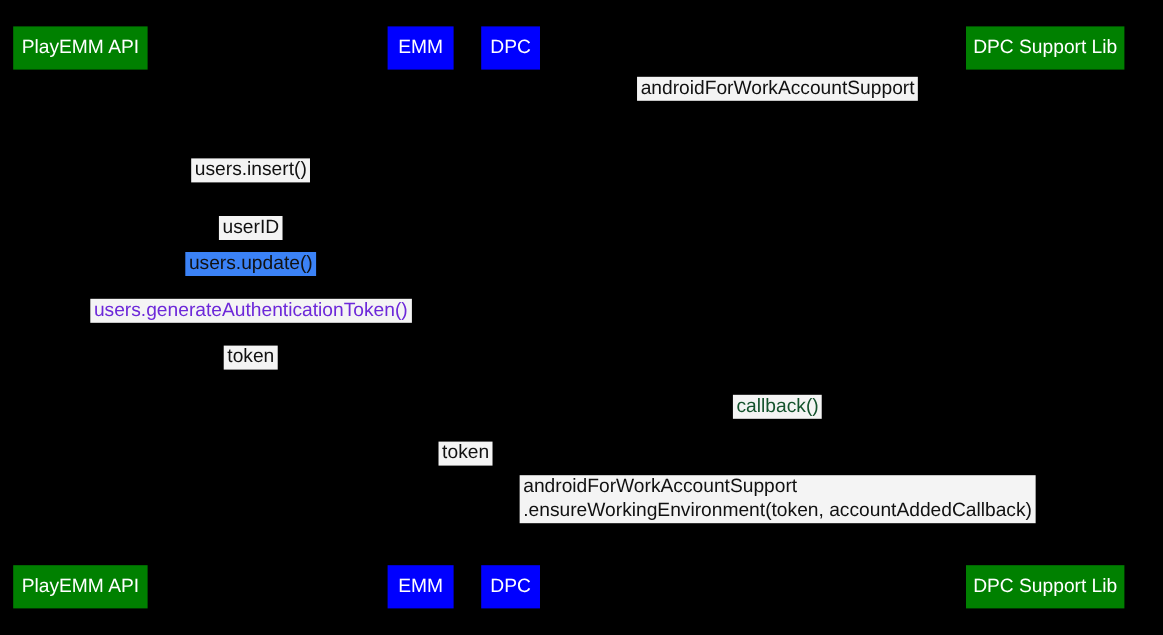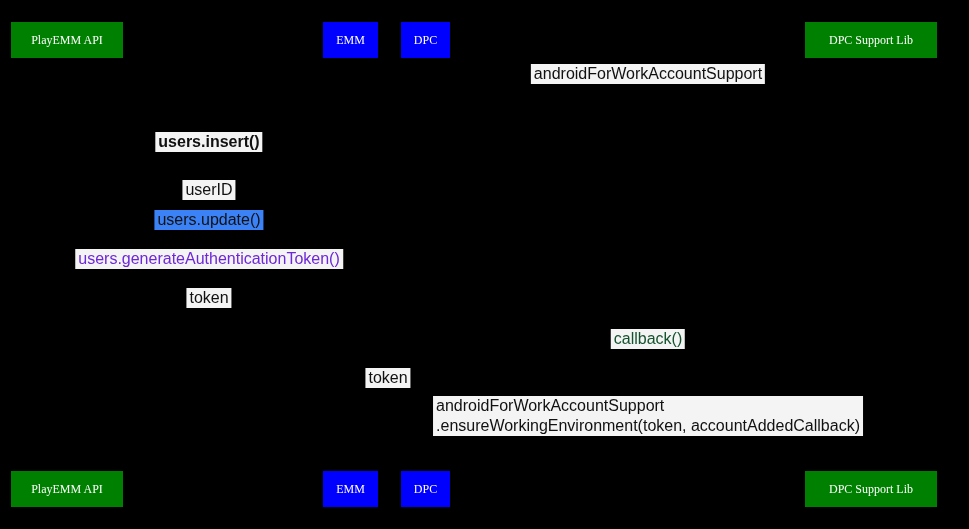--- a/index.html
+++ b/index.html
@@ -14,24 +14,23 @@
     background: #000000;
     overflow: hidden;
     font-family: "Liberation Sans", sans-serif;
   }
   .actor {
     position: absolute;
     display: flex;
     align-items: center;
     justify-content: center;
     color: #ffffff;
-    font-size: 12px;
+    font-size: 16px;
     white-space: nowrap;
     box-sizing: border-box;
-    font-family: Liberation Serif, serif;
   }
   .msg {
     position: absolute;
     transform: translateX(-50%);
     background: #f4f4f4;
     color: #111111;
     font-size: 16px;
     line-height: 20px;
     padding: 0 3px;
     white-space: nowrap;
@@ -47,21 +46,21 @@
   <div>
       <div class="actor" style="left: 11px; top: 22px; width: 112px; height: 36px; background: rgb(0, 128, 0); color: rgb(255, 255, 255);">PlayEMM API</div>
       <div class="actor" style="left: 323px; top: 22px; width: 55px; height: 36px; background: rgb(0, 0, 255); color: rgb(255, 255, 255);">EMM</div>
       <div class="actor" style="left: 401px; top: 22px; width: 49px; height: 36px; background: rgb(0, 0, 255); color: rgb(255, 255, 255);">DPC</div>
       <div class="actor" style="left: 805px; top: 22px; width: 132px; height: 36px; background: rgb(0, 128, 0); color: rgb(255, 255, 255);">DPC Support Lib</div>
     </div>
   <div>
       <div class="msg" style="left: 648px; top: 64px; background: rgb(244, 244, 244); color: rgb(17, 17, 17);">
         <div class="msg-line">androidForWorkAccountSupport</div>
       </div>
-      <div class="msg" style="left: 209px; top: 132px; background: rgb(244, 244, 244); color: rgb(17, 17, 17); font-weight: bold;">
+      <div class="msg" style="left: 209px; top: 132px; background: rgb(244, 244, 244); color: rgb(17, 17, 17);">
         <div class="msg-line">users.insert()</div>
       </div>
       <div class="msg" style="left: 209px; top: 180px; background: rgb(244, 244, 244); color: rgb(17, 17, 17);">
         <div class="msg-line">userID</div>
       </div>
       <div class="msg" style="left: 209px; top: 210px; background: #3b82f6; color: rgb(17, 17, 17);">
         <div class="msg-line">users.update()</div>
       </div>
       <div class="msg" style="left: 209px; top: 249px; background: rgb(244, 244, 244); color: #6d28d9;">
         <div class="msg-line">users.generateAuthenticationToken()</div>

